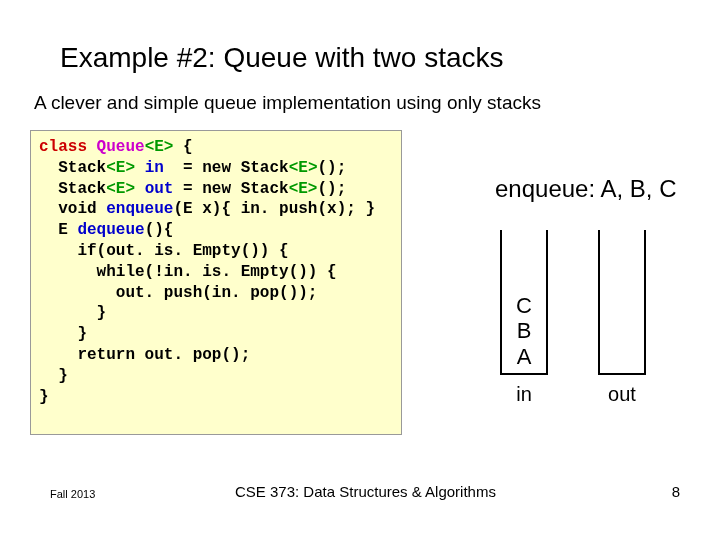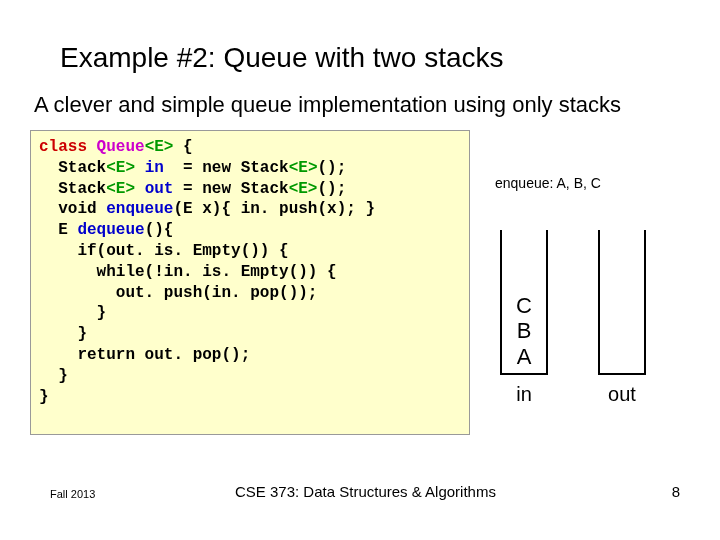--- a/index.html
+++ b/index.html
@@ -12,51 +12,51 @@
     overflow: hidden;
   }
   .title {
     font-size: 28px;
     font-weight: normal;
     position: absolute;
     top: 42px;
     left: 60px;
   }
   .subtitle {
-    font-size: 22px;
+    font-size: 19px;
     position: absolute;
     top: 92px;
     left: 34px;
   }
   .codebox {
     position: absolute;
     top: 130px;
     left: 30px;
-    width: 440px;
+    width: 372px;
     height: 305px;
     background: #ffffcc;
     border: 1px solid #999;
     padding: 6px 8px;
     font-family: "Courier New", monospace;
     font-size: 16px;
     font-weight: bold;
     line-height: 1.3;
     white-space: pre;
     color: #000;
   }
   .kw-class { color: #cc0000; }
   .kw-name  { color: #cc00cc; }
   .kw-tparam{ color: #009900; }
   .kw-var   { color: #0000cc; }
   .kw-method{ color: #0000cc; }
   .annot {
     position: absolute;
     top: 175px;
     left: 495px;
-    font-size: 14px;
+    font-size: 24px;
   }
   .stacks {
     position: absolute;
     top: 230px;
     left: 500px;
     display: flex;
     gap: 50px;
   }
   .stack-wrap {
     display: flex;

